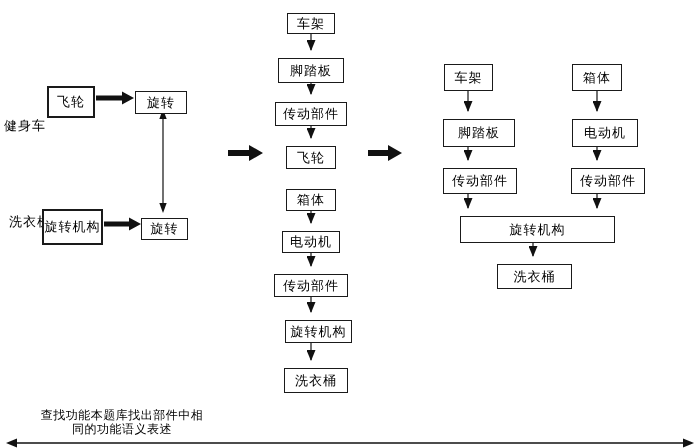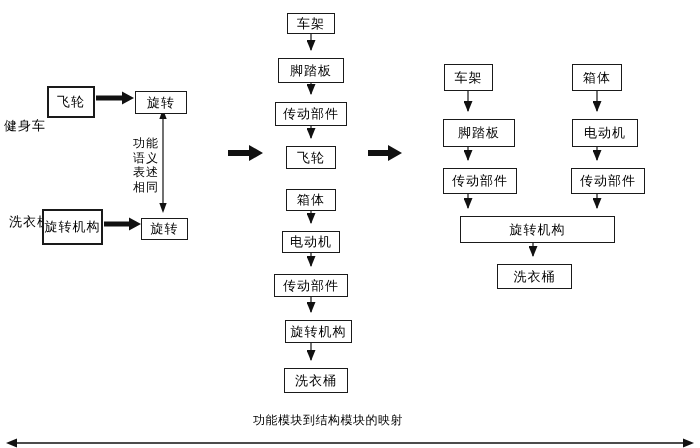--- a/index.html
+++ b/index.html
@@ -60,24 +60,20 @@
     <polygon class="fillblk" points="163,213 159.3,203 166.7,203"></polygon>
 
     <line class="mid" x1="16" y1="443" x2="684" y2="443"></line>
     <polygon class="fillblk" points="6,443 17,438.6 17,447.4"></polygon>
     <polygon class="fillblk" points="694,443 683,438.6 683,447.4"></polygon>
   </svg>
 
   <div class="lbl" style="left:4px;top:87px;margin-top:30px;">健身车</div>
   <div class="box heavy" style="left:47px;top:80px;width:48px;height:32px;">飞轮</div>
   <div class="box" style="left:135px;top:85px;width:52px;height:23px;">旋转</div>
-  <div class="ann" style="left:131px;top:136px;width:30px;">功能
-语义
-表述
-相同</div>
   <div class="lbl" style="left:9px;top:213px;">洗衣机</div>
   <div class="box heavy" style="left:42px;top:203px;width:61px;height:36px;">旋转机构</div>
   <div class="box" style="left:141px;top:212px;width:47px;height:22px;">旋转</div>
 
   <div class="box" style="left:287px;top:7px;width:48px;height:21px;">车架</div>
   <div class="box" style="left:278px;top:52px;width:66px;height:25px;">脚踏板</div>
   <div class="box" style="left:275px;top:96px;width:72px;height:24px;">传动部件</div>
   <div class="box" style="left:286px;top:140px;width:50px;height:23px;">飞轮</div>
   <div class="box" style="left:286px;top:183px;width:50px;height:22px;">箱体</div>
   <div class="box" style="left:282px;top:225px;width:58px;height:22px;">电动机</div>
@@ -89,15 +85,16 @@
   <div class="box" style="left:443px;top:113px;width:72px;height:28px;">脚踏板</div>
   <div class="box" style="left:443px;top:162px;width:74px;height:26px;">传动部件</div>
 
   <div class="box" style="left:572px;top:58px;width:50px;height:27px;">箱体</div>
   <div class="box" style="left:572px;top:113px;width:66px;height:28px;">电动机</div>
   <div class="box" style="left:571px;top:162px;width:74px;height:26px;">传动部件</div>
 
   <div class="box" style="left:460px;top:210px;width:155px;height:27px;">旋转机构</div>
   <div class="box" style="left:497px;top:258px;width:75px;height:25px;">洗衣桶</div>
 
-  <div class="cap" style="left:238px;top:414px;width:180px;">功能模块到结构模块的映射</div>
+  <div class="cap" style="left:32px;top:409px;width:180px;">查找功能本题库找出部件中相
+同的功能语义表述</div>
 
 </div>
 
 </body></html>

